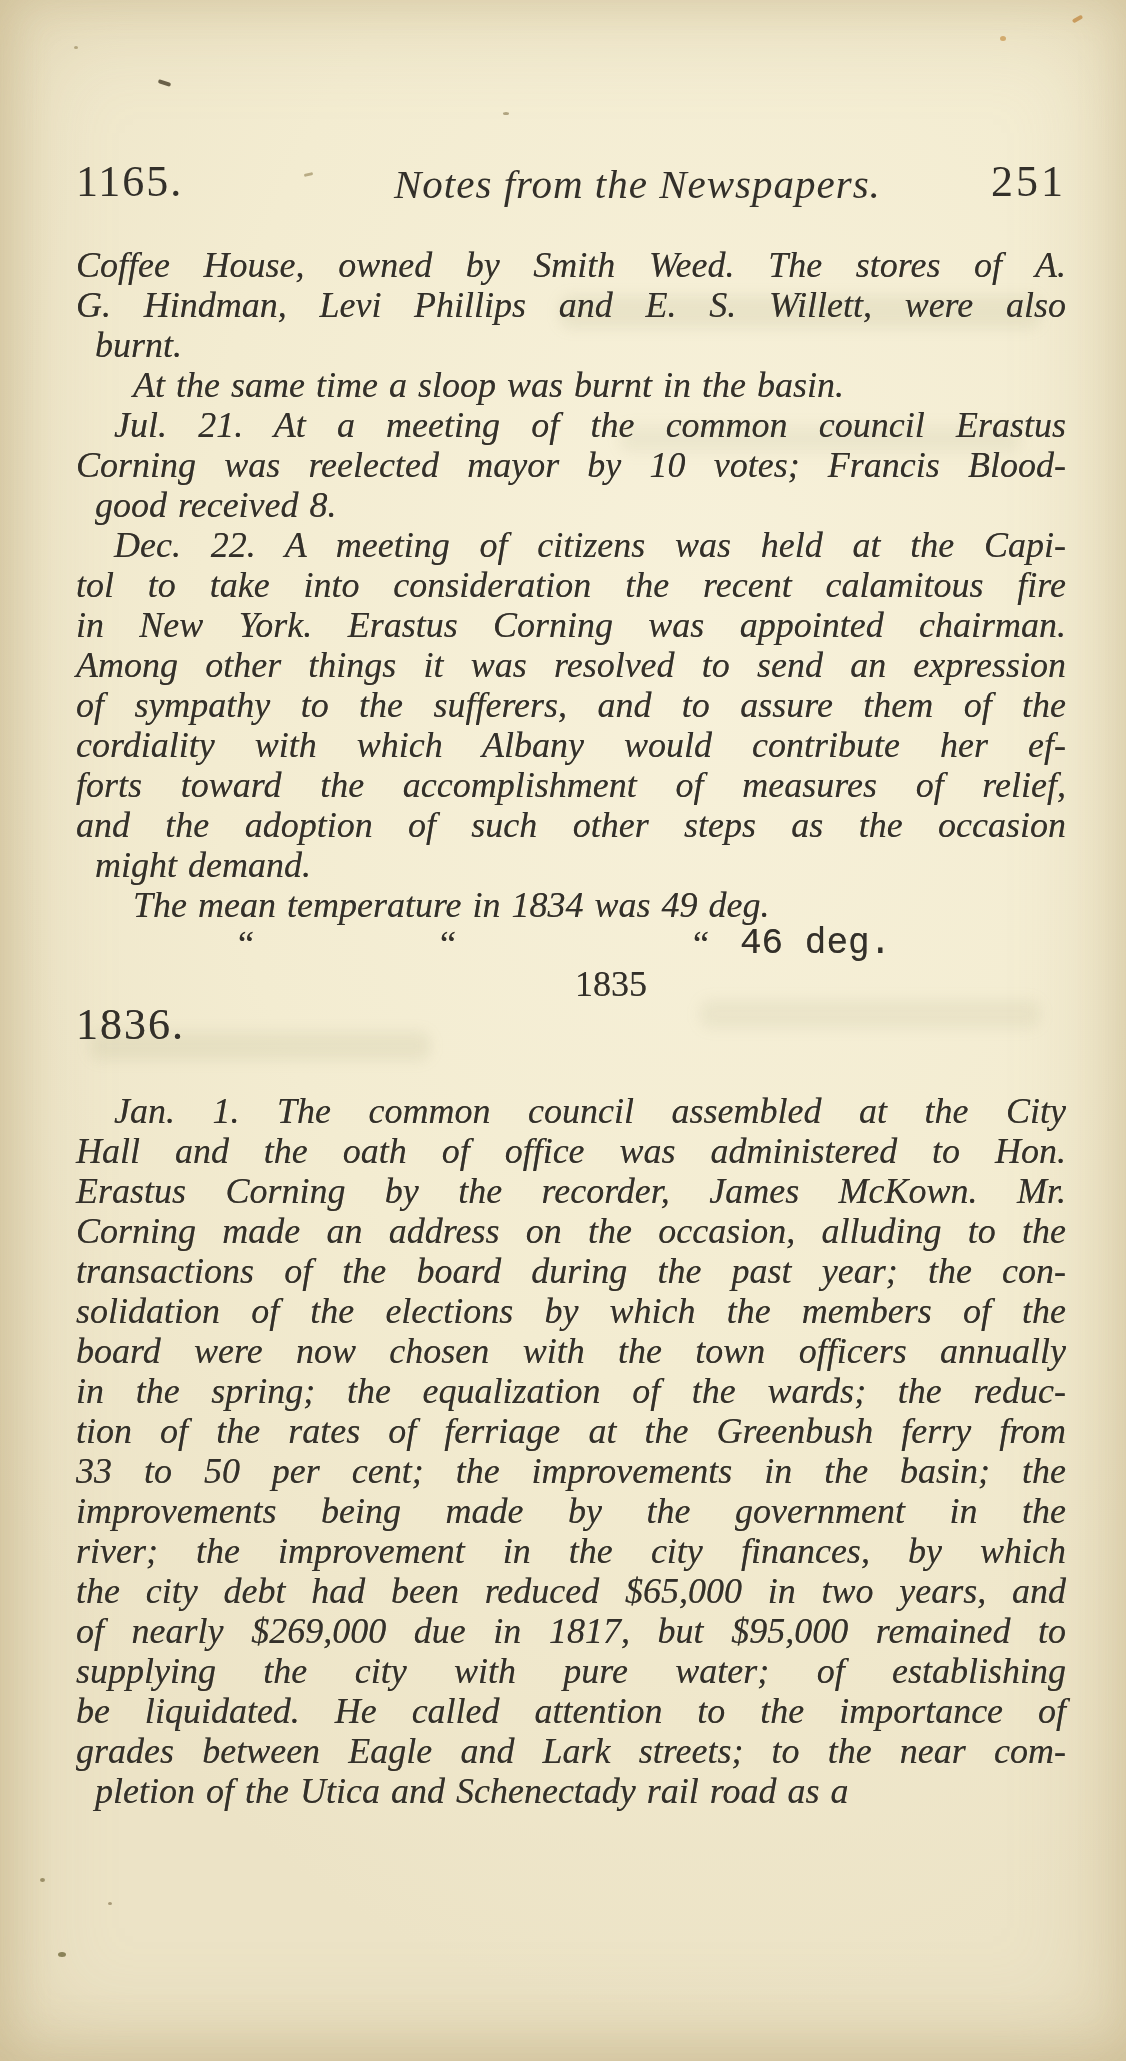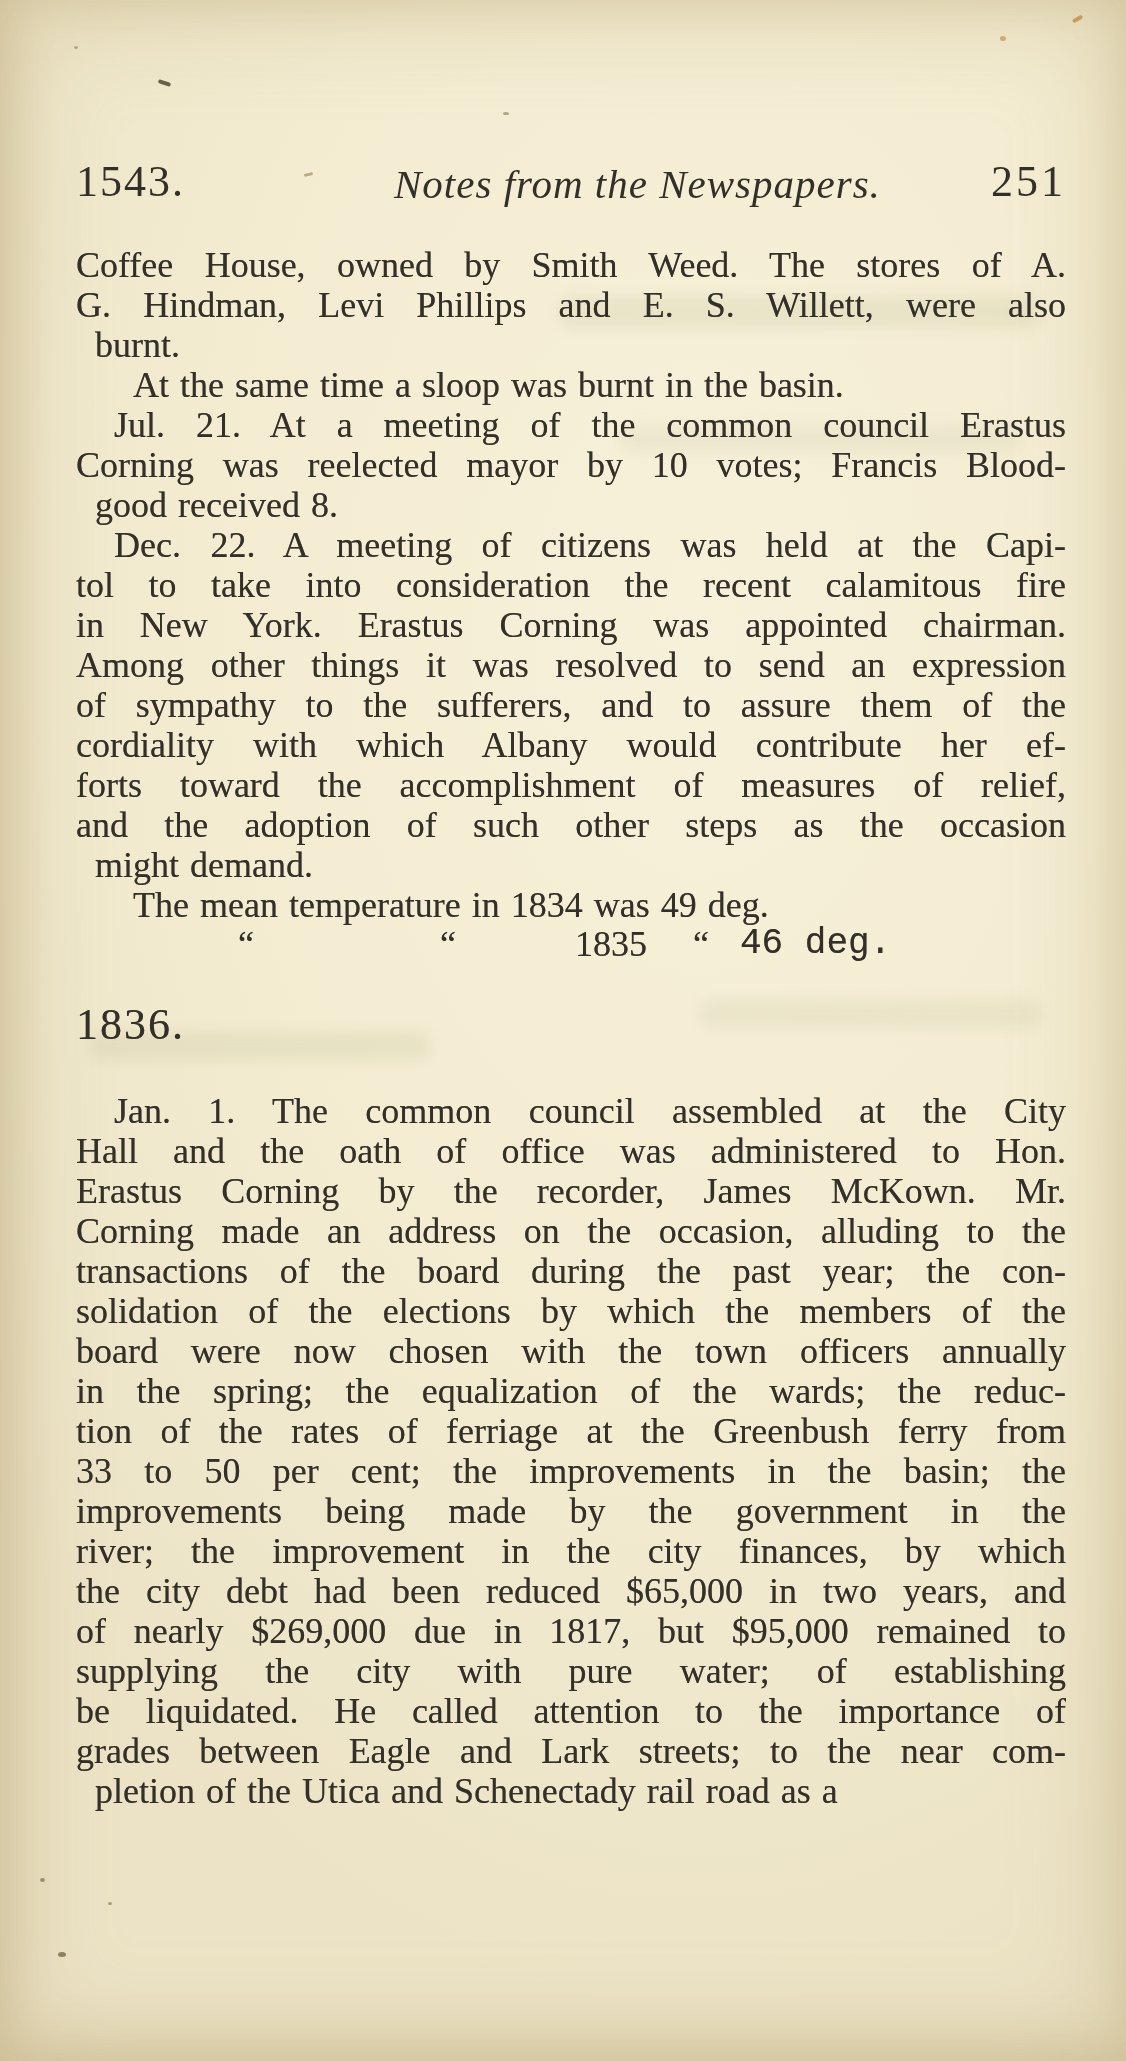--- a/index.html
+++ b/index.html
@@ -37,31 +37,32 @@
     font-size:36px;line-height:40px;
     word-spacing:2px;
     text-shadow:0 0 0.6px rgba(30,25,15,0.55);
   }
   #block-top{top:245px;}
   #block-bottom{top:1091px;}
   .line{
     text-align:justify;
     text-align-last:justify;
     white-space:normal;
+    font-style:italic;
   }
   .line.last{text-align-last:left;margin-left:19px;}
   .para.indent .line:first-child{text-indent:38px;}
   
   .ditto-line{
     position:absolute;left:76px;top:924px;width:990px;height:40px;
     font-size:36px;line-height:40px;
     text-shadow:0 0 0.6px rgba(30,25,15,0.55);
   }
   .ditto-line span{position:absolute;top:0;}
-  .dq1{left:162px;} .dq2{left:364px;} .dyear{left:499px;} .dq3{left:617px;} .dval{left:664px;font-family:Liberation Mono, monospace;}
+  .dq1{left:162px;} .dq2{left:364px;} .dyear{left:499px;margin-top:40px;} .dq3{left:617px;} .dval{left:664px;font-family:Liberation Mono, monospace;}
   
   .section-heading{
     position:absolute;left:76px;top:1002px;width:990px;
     font-size:44px;line-height:46px;letter-spacing:2px;
     text-shadow:0 0 0.6px rgba(30,25,15,0.55);
   }
   
   .smudge{position:absolute;background:rgba(148,146,98,0.12);filter:blur(7px);border-radius:10px;pointer-events:none;}
   .smudge.s1{left:560px;top:296px;width:480px;height:32px;}
   .smudge.s2{left:620px;top:426px;width:400px;height:26px;background:rgba(148,146,98,0.09);}
@@ -91,21 +92,21 @@
   <div class="speck sp2"></div>
   <div class="speck sp3"></div>
   <div class="speck sp4"></div>
   <div class="speck sp5"></div>
   <div class="speck sp6"></div>
   <div class="speck sp7"></div>
   <div class="speck sp8"></div>
   <div class="speck sp9"></div>
 
   <div class="running-head">
-    <span class="year">1543.</span>
+    <span class="year">1165.</span>
     <span class="title">Notes from the Newspapers.</span>
     <span class="pagenum">251</span>
   </div>
 
   <div class="textblock" id="block-top">
       <div class="para">
         <div class="line">Coffee House, owned by Smith Weed.  The stores of A.</div>
         <div class="line">G. Hindman, Levi Phillips and E. S. Willett, were also</div>
         <div class="line last">burnt.</div>
       </div>

